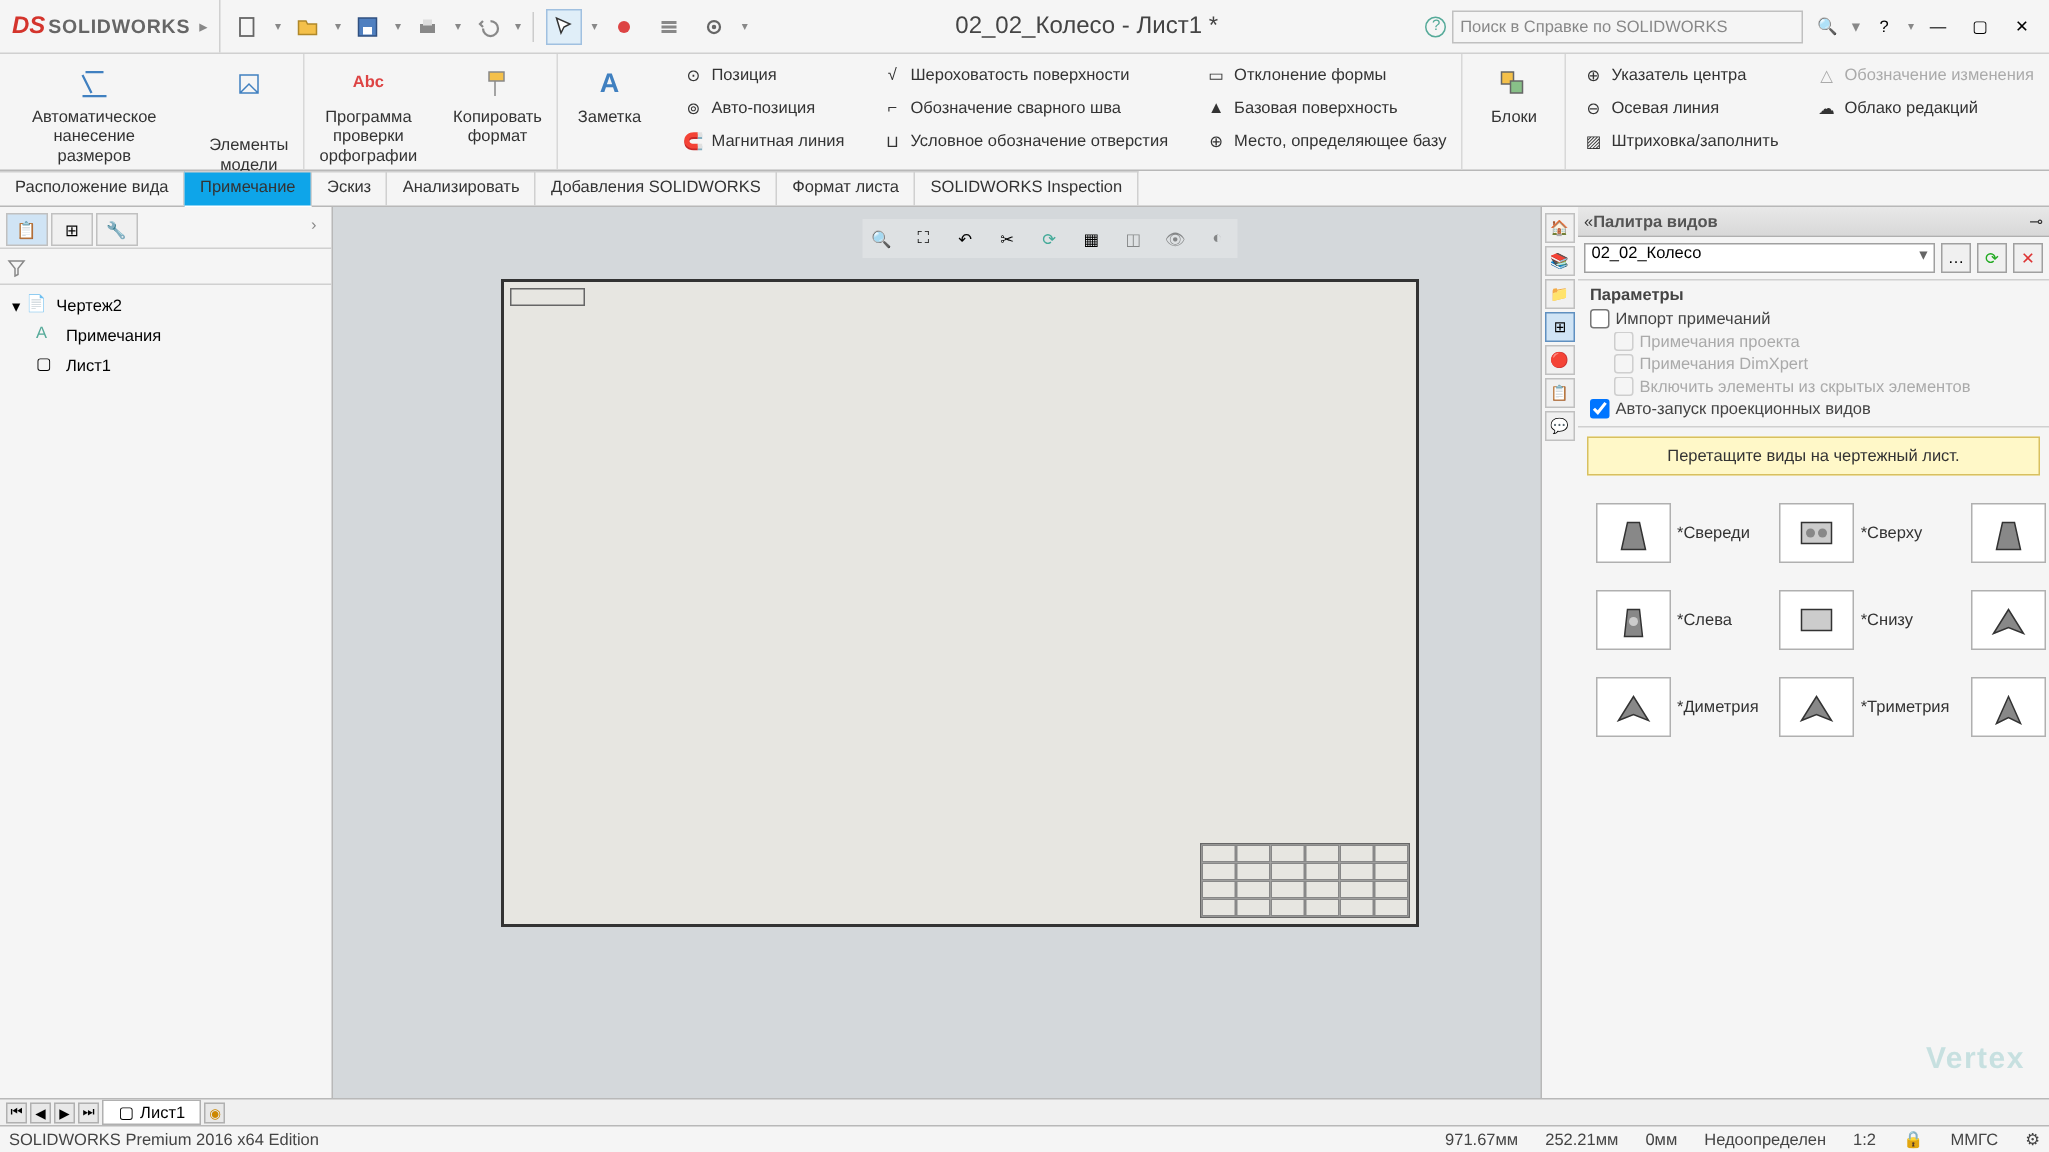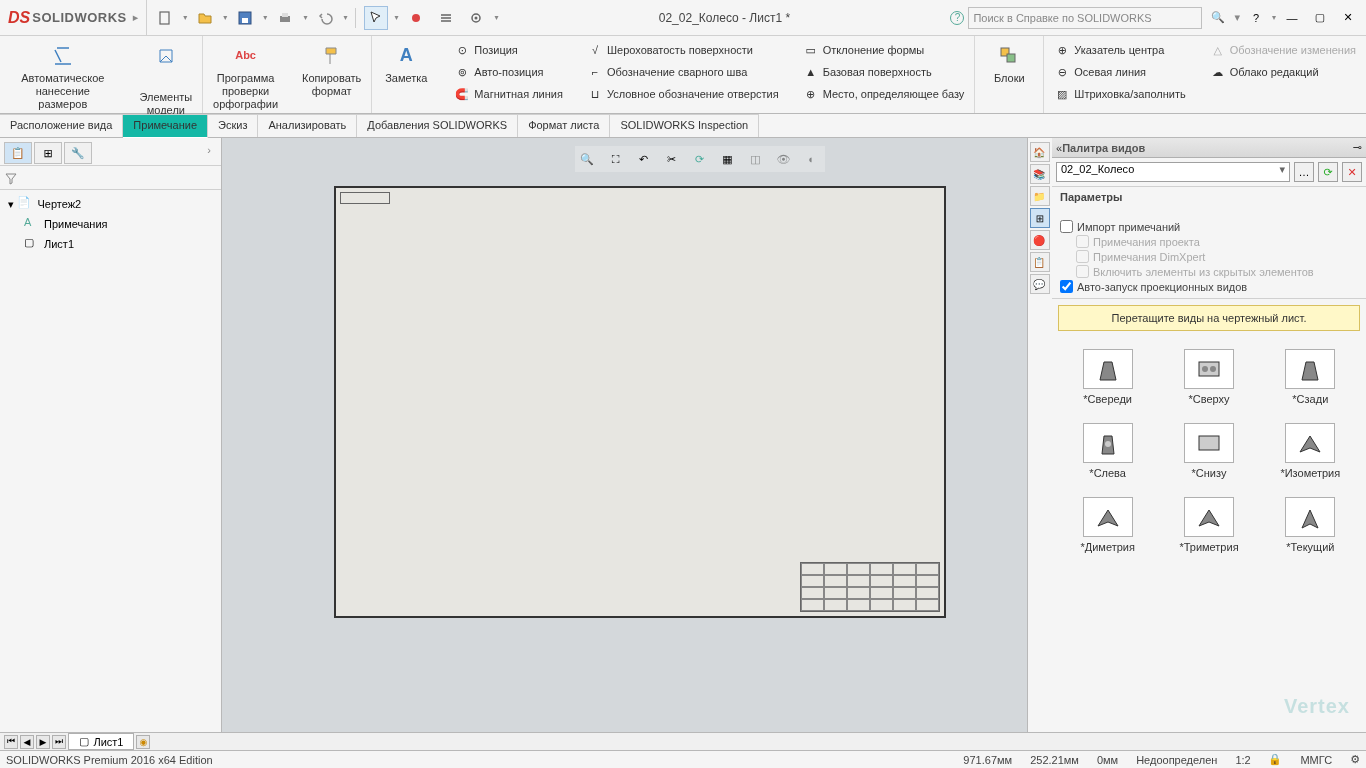--- a/index.html
+++ b/index.html
@@ -5,38 +5,38 @@
 * { margin: 0; padding: 0; box-sizing: border-box; font-family: "Segoe UI", Arial, sans-serif; font-size: 11px; }
 body { width: 1366px; height: 768px; background: #e8e8e8; overflow: hidden; position: relative; }
 
 
 .titlebar { height: 36px; background: #f5f5f5; display: flex; align-items: center; border-bottom: 1px solid #d0d0d0; }
 .logo { display: flex; align-items: center; padding: 0 8px; height: 100%; border-right: 1px solid #d0d0d0; }
 .logo-text { color: #666; font-weight: bold; font-size: 13px; letter-spacing: 0.5px; }
 .logo-ds { color: #d4342c; font-style: italic; font-weight: bold; font-size: 16px; margin-right: 2px; }
 .qat { display: flex; align-items: center; padding: 0 6px; gap: 6px; }
 .qat-btn { width: 24px; height: 24px; display: flex; align-items: center; justify-content: center; border: none; background: none; cursor: pointer; }
-.title-center { flex: 1; text-align: center; color: #444; font-size: 12px; }
+.title-center { flex: 1; text-align: center; color: #444; font-size: 16px; }
 .title-right { display: flex; align-items: center; padding: 0 6px; gap: 4px; }
 .search-box { width: 234px; height: 22px; border: 1px solid #c0c0c0; padding: 0 4px; color: #888; display: flex; align-items: center; }
 
 
 .ribbon { background: #f5f5f5; border-bottom: 1px solid #b8b8b8; display: flex; height: 78px; }
 .ribbon-group { border-right: 1px solid #d8d8d8; display: flex; align-items: flex-start; padding: 4px 6px; gap: 16px; }
 .ribbon-btn-lg { display: flex; flex-direction: column; align-items: center; padding: 2px 4px; cursor: pointer; min-width: 56px; text-align: center; line-height: 1.2; color: #333; }
 .ribbon-icon { width: 28px; height: 28px; margin-bottom: 2px; display: flex; align-items: center; justify-content: center; }
 .ribbon-col { display: flex; flex-direction: column; gap: 2px; }
 .ribbon-btn-sm { display: flex; align-items: center; gap: 4px; padding: 2px 4px; cursor: pointer; color: #333; white-space: nowrap; }
 .ribbon-icon-sm { width: 16px; height: 16px; display: flex; align-items: center; justify-content: center; }
 .disabled { color: #aaa; }
 
 
 .tabstrip { height: 24px; background: #f5f5f5; display: flex; border-bottom: 1px solid #b8b8b8; }
 .tab { padding: 4px 10px; border-right: 1px solid #d0d0d0; cursor: pointer; color: #333; border-top: 1px solid #d0d0d0; text-align: right; }
-.tab.active { background: #14b8a6; border-bottom: 1px solid #fff; margin-bottom: -1px; }
+.tab.active { background: #0ea5e9; border-bottom: 1px solid #fff; margin-bottom: -1px; }
 
 
 .main { display: flex; height: calc(100% - 36px - 78px - 24px - 18px - 18px); }
 .sidebar { width: 222px; background: #f5f5f5; border-right: 1px solid #b8b8b8; display: flex; flex-direction: column; }
 .sidebar-tabs { height: 28px; display: flex; border-bottom: 1px solid #d0d0d0; padding: 4px; gap: 2px; }
 .sidebar-tab { width: 28px; height: 22px; border: 1px solid #c0c0c0; background: #f0f0f0; display:flex; align-items:center; justify-content:center; }
 .sidebar-tab.active { background: #d0e4f5; }
 .sidebar-filter { height: 24px; border-bottom: 1px solid #d0d0d0; display: flex; align-items: center; padding: 0 4px; }
 .tree { padding: 4px; flex: 1; }
 .tree-item { display: flex; align-items: center; gap: 4px; padding: 2px 4px; cursor: pointer; }
@@ -55,27 +55,27 @@
 .right-strip { width: 24px; background: #f5f5f5; display: flex; flex-direction: column; gap: 2px; padding-top: 4px; align-items: center; }
 .strip-btn { width: 20px; height: 20px; border: 1px solid #c0c0c0; background: #f0f0f0; cursor: pointer; display:flex; align-items:center; justify-content:center; font-size:10px; }
 
 .palette { width: 314px; background: #f5f5f5; display: flex; flex-direction: column; }
 .palette-header { height: 20px; background: linear-gradient(#e8e8e8,#d8d8d8); display: flex; align-items: center; padding: 0 4px; color: #333; border-bottom:1px solid #b0b0b0; }
 .palette-header-title { flex: 1; text-align: left; font-weight: bold; color:#555; }
 .palette-controls { display: flex; align-items: center; gap: 4px; padding: 4px; border-bottom: 1px solid #d0d0d0; }
 .palette-select { flex: 1; height: 20px; border: 1px solid #a0a0a0; padding: 0 4px; background: #fff; }
 .palette-ctrl-btn { width: 20px; height: 20px; border: 1px solid #a0a0a0; background: #f0f0f0; display:flex; align-items:center; justify-content:center; }
 .palette-params { padding: 4px 8px; border-bottom: 1px solid #d0d0d0; }
-.palette-params-title { font-weight: bold; color: #444; margin-bottom: 16px; }
+.palette-params-title { font-weight: bold; color: #444; margin-bottom: 2px; }
 .palette-check { display: flex; align-items: center; gap: 4px; padding: 1px 0; color: #444; }
 .palette-check.indent { padding-left: 16px; }
 .palette-check.disabled { color: #aaa; }
 .palette-hint { background: #fff8c8; border: 1px solid #d8c060; padding: 6px; text-align: center; margin: 6px; color: #333; }
 .palette-views { flex: 1; overflow: auto; padding: 8px; display: grid; grid-template-columns: repeat(3, 1fr); gap: 10px 6px; align-content: start; }
-.view-item { display: flex; flex-direction: column; align-items: center; gap: 4px; cursor: pointer; padding: 4px; }
+.view-item { display: flex; flex-direction: row; align-items: center; gap: 4px; cursor: pointer; padding: 4px; }
 .view-thumb { width: 50px; height: 40px; background: #fff; border: 1px solid #b0b0b0; display: flex; align-items: center; justify-content: center; }
 .view-label { color: #333; text-align: center; }
 
 
 .bottom-tabs { height: 18px; background: #f0f0f0; display: flex; align-items: center; border-top: 1px solid #b8b8b8; padding: 0 4px; gap: 2px; }
 .bottom-tab-nav { width: 14px; height: 14px; border: 1px solid #b0b0b0; background: #e8e8e8; display:flex; align-items:center; justify-content:center; font-size:9px; }
 .bottom-tab { padding: 1px 10px; background: #fff; border: 1px solid #b0b0b0; display:flex; align-items:center; gap:4px; }
 
 
 .statusbar { height: 18px; background: #f5f5f5; border-top: 1px solid #b8b8b8; display: flex; align-items: center; padding: 0 6px; color: #444; gap: 18px; }

